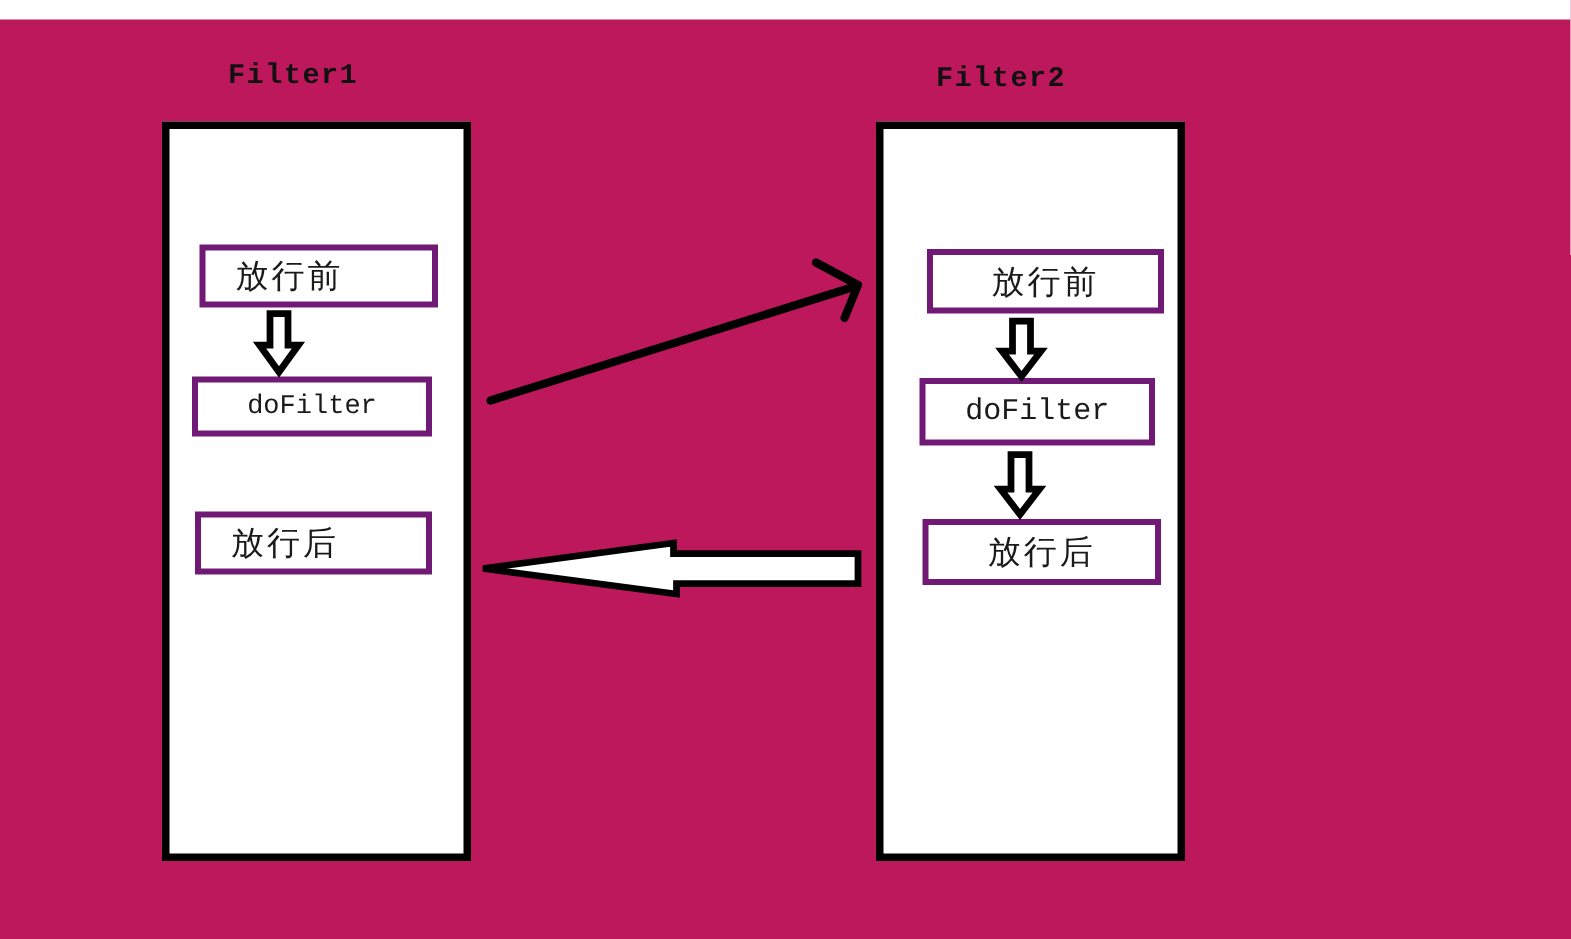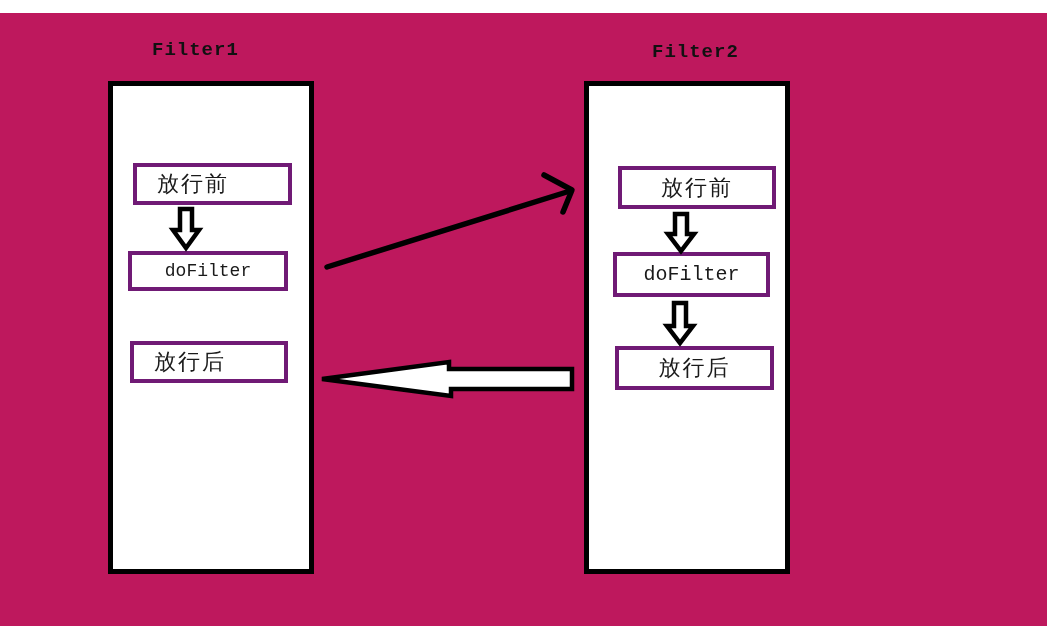--- a/index.html
+++ b/index.html
@@ -15,21 +15,21 @@
   .filter-title {
     position: absolute;
     font-family: "Liberation Mono", "DejaVu Sans Mono", monospace;
     font-size: 19px;
     font-weight: bold;
     color: #111111;
     letter-spacing: 1px;
     white-space: nowrap;
   }
   #filter1-title { left: 152px; top: 26px; }
-  #filter2-title { left: 652px; top: 28px; }
+  #filter2-title { left: 624px; top: 28px; }
   .filter-panel {
     position: absolute;
     border: 5px solid #000000;
     background: #ffffff;
     box-sizing: border-box;
   }
   #filter1-panel { left: 108px; top: 68px; width: 206px; height: 493px; }
   #filter2-panel { left: 584px; top: 68px; width: 206px; height: 493px; }
   .step-box {
     position: absolute;

